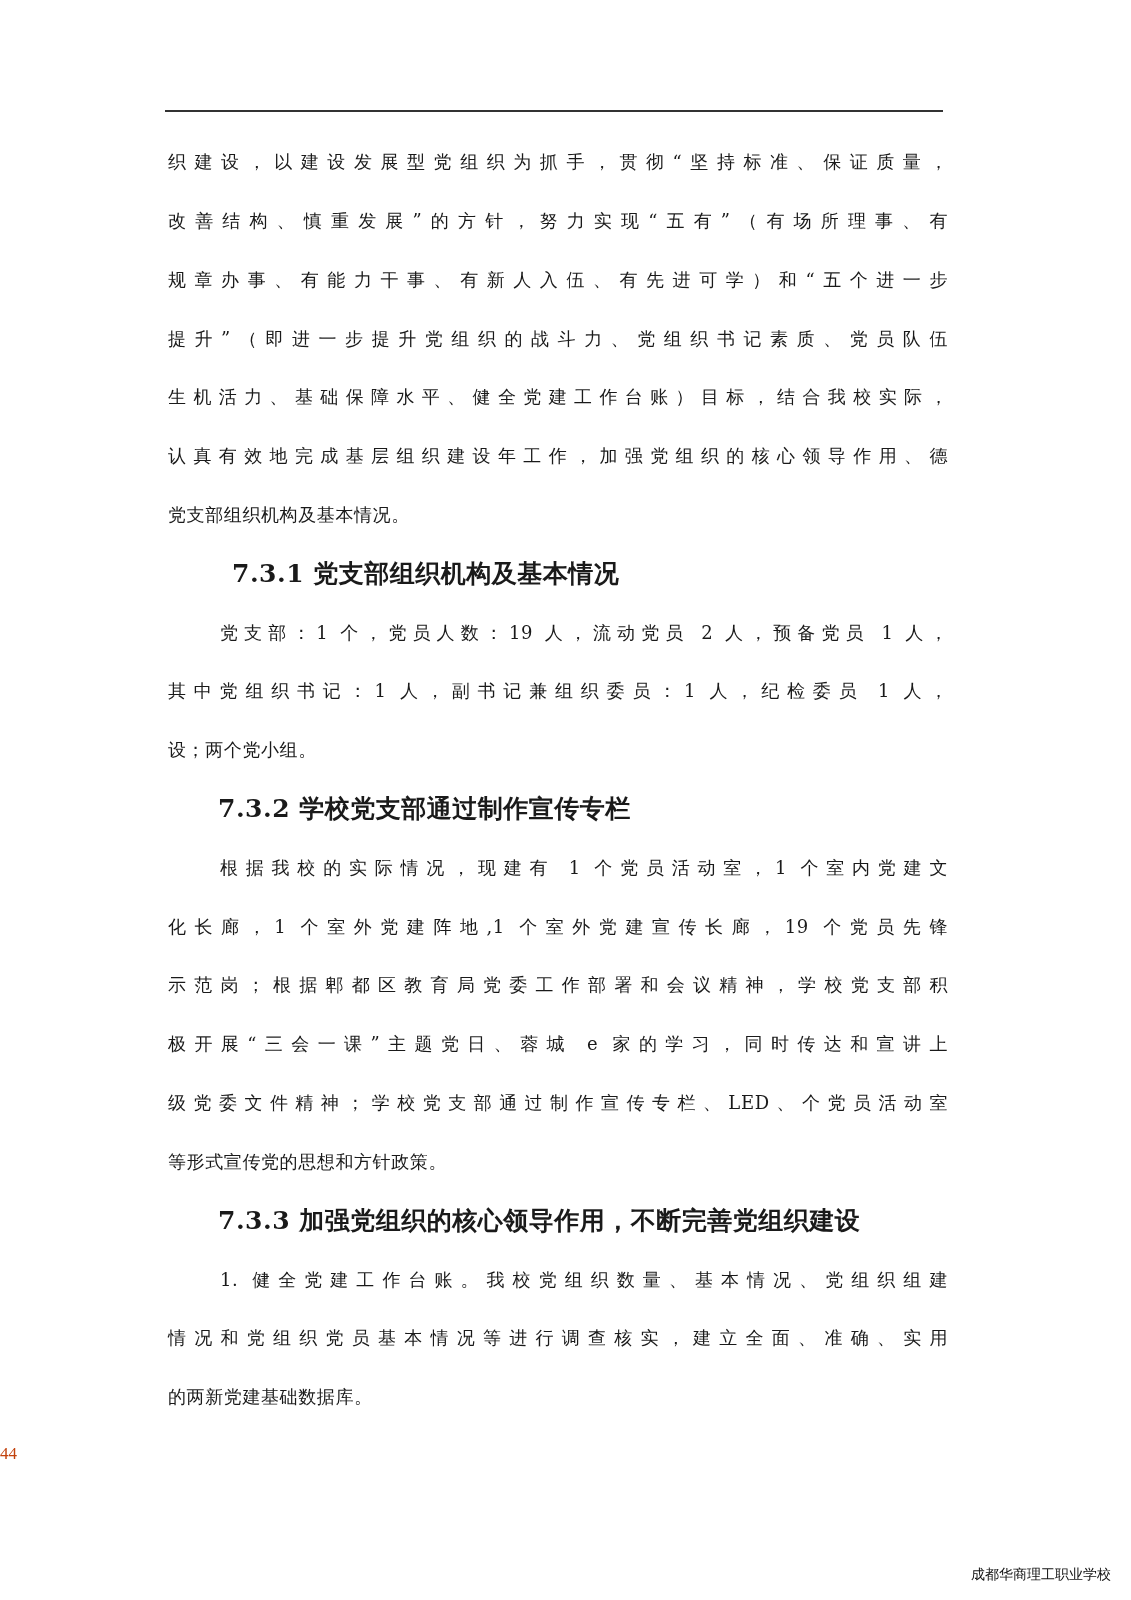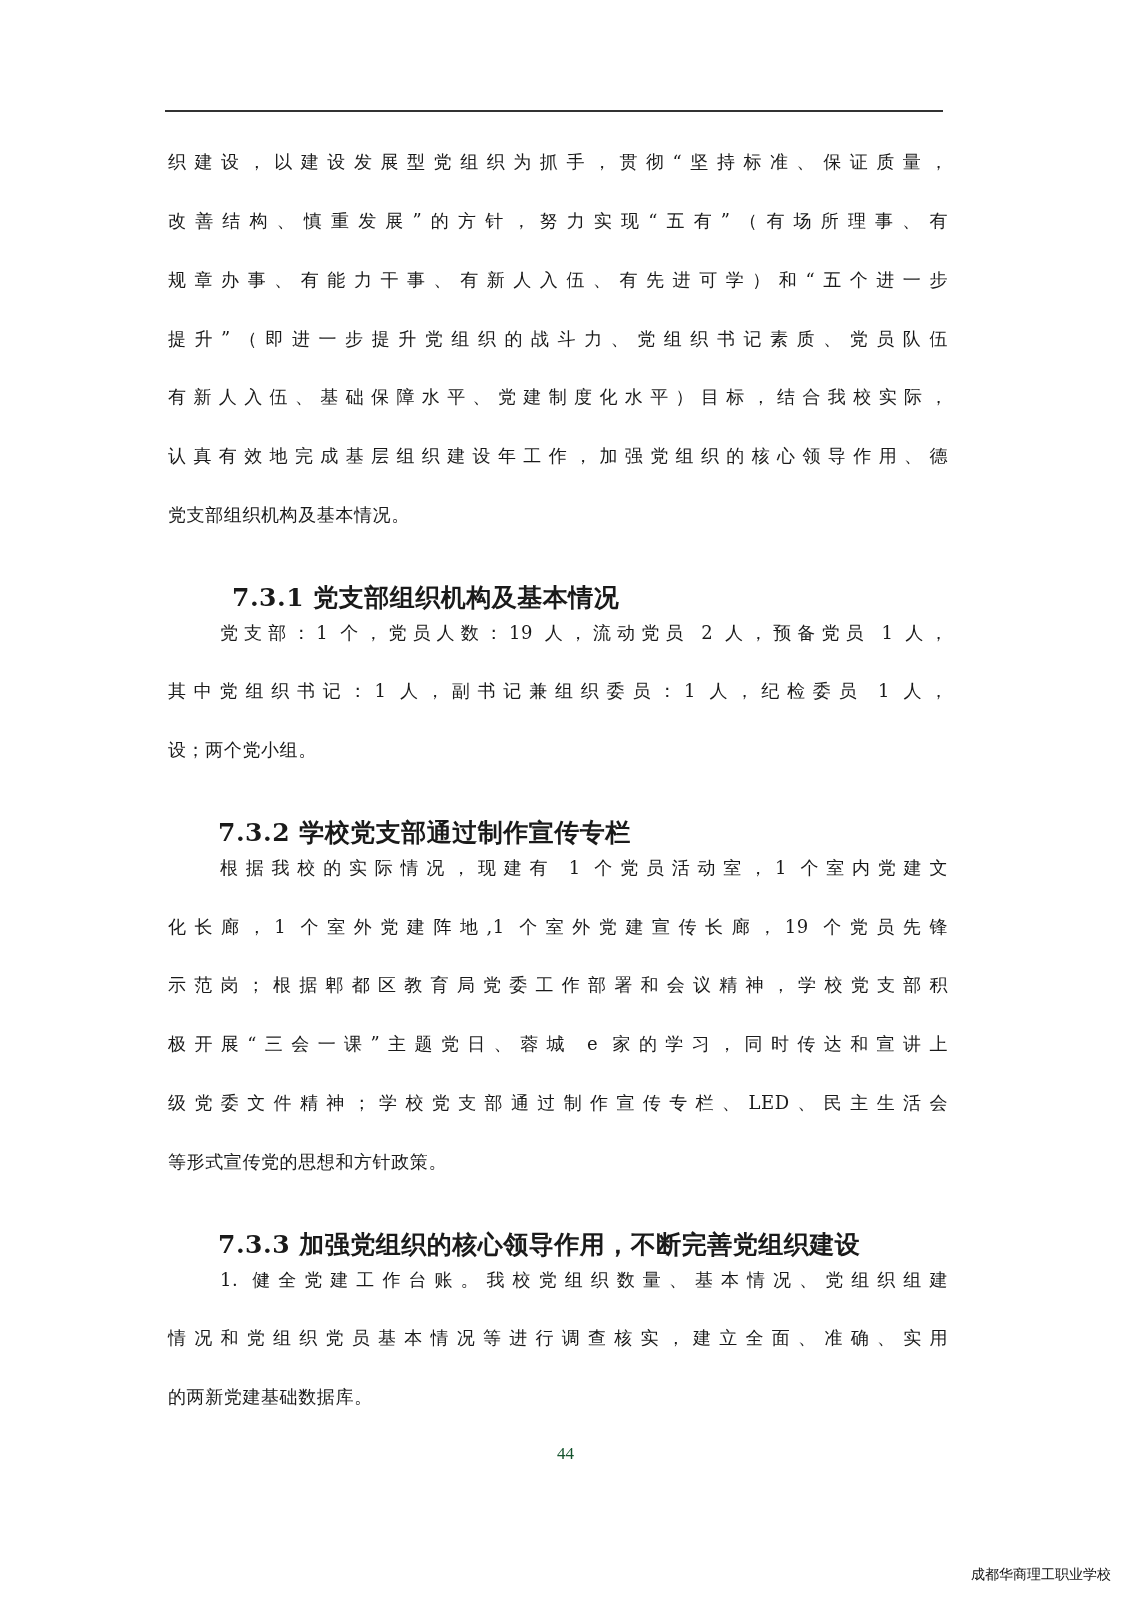--- a/index.html
+++ b/index.html
@@ -5,51 +5,51 @@
   html, body { margin: 0; padding: 0; background: #ffffff; }
   body { width: 1131px; height: 1600px; position: relative; overflow: hidden;
          font-family: "DejaVu Serif", "Liberation Serif", serif; color: #1a1a1a; }
   .header-rule { position: absolute; left: 165px; top: 110px; width: 778px; height: 0;
                  border-top: 2px solid #333; }
   .line { position: absolute; left: 168px; width: 780px; font-size: 18px; line-height: 30px;
           white-space: nowrap; letter-spacing: 0.6px; text-align-last: justify; text-align: justify; }
   .line.last { text-align-last: left; }
   .line.indent { left: 220px; width: 728px; }
   .heading { position: absolute; font-size: 25px; line-height: 30px; font-weight: bold;
-             white-space: nowrap; letter-spacing: 0.5px; margin-top: 24px; }
-  .page-number { position: absolute; left: 0; width: 1131px; top: 1444px; text-align: center;
-                 font-size: 17px; font-family: "Liberation Serif", serif; color: #14532d; }
+             white-space: nowrap; letter-spacing: 0.5px; }
+  .page-number { position: absolute; left: 0; width: 1131px; top: 1444px; text-align: left;
+                 font-size: 17px; font-family: "Liberation Serif", serif; color: #c2410c; }
   .footer-school { position: absolute; right: 20px; top: 1566px; font-size: 14px;
                    font-family: Liberation Serif, serif; color: #111; }
 </style>
 </head>
 <body>
 
 <div>
   <div class="header-rule"></div>
 
   <div class="line" style="top:147px">织建设，以建设发展型党组织为抓手，贯彻“坚持标准、保证质量，</div>
   <div class="line" style="top:206px">改善结构、慎重发展”的方针，努力实现“五有”（有场所理事、有</div>
   <div class="line" style="top:265px">规章办事、有能力干事、有新人入伍、有先进可学）和“五个进一步</div>
   <div class="line" style="top:324px">提升”（即进一步提升党组织的战斗力、党组织书记素质、党员队伍</div>
-  <div class="line" style="top:382px">有新人入伍、基础保障水平、党建制度化水平）目标，结合我校实际，</div>
+  <div class="line" style="top:382px">生机活力、基础保障水平、健全党建工作台账）目标，结合我校实际，</div>
   <div class="line" style="top:441px">认真有效地完成基层组织建设年工作，加强党组织的核心领导作用、德</div>
   <div class="line last" style="top:500px">党支部组织机构及基本情况。</div>
 
   <div class="heading" style="left:232px; top:559px">7.3.1 党支部组织机构及基本情况</div>
   <div class="line indent" style="top:618px">党支部：1 个，党员人数：19 人，流动党员 2 人，预备党员 1 人，</div>
   <div class="line" style="top:676px">其中党组织书记：1 人，副书记兼组织委员：1 人，纪检委员 1 人，</div>
   <div class="line last" style="top:735px">设；两个党小组。</div>
 
   <div class="heading" style="left:218px; top:794px">7.3.2 学校党支部通过制作宣传专栏</div>
   <div class="line indent" style="top:853px">根据我校的实际情况，现建有 1 个党员活动室，1 个室内党建文</div>
   <div class="line" style="top:912px">化长廊，1 个室外党建阵地,1 个室外党建宣传长廊，19 个党员先锋</div>
   <div class="line" style="top:970px">示范岗；根据郫都区教育局党委工作部署和会议精神，学校党支部积</div>
   <div class="line" style="top:1029px">极开展“三会一课”主题党日、蓉城 e 家的学习，同时传达和宣讲上</div>
-  <div class="line" style="top:1088px">级党委文件精神；学校党支部通过制作宣传专栏、LED、民主生活会</div>
+  <div class="line" style="top:1088px">级党委文件精神；学校党支部通过制作宣传专栏、LED、个党员活动室</div>
   <div class="line last" style="top:1147px">等形式宣传党的思想和方针政策。</div>
 
   <div class="heading" style="left:218px; top:1206px">7.3.3 加强党组织的核心领导作用，不断完善党组织建设</div>
   <div class="line indent" style="top:1265px">1. 健全党建工作台账。我校党组织数量、基本情况、党组织组建</div>
   <div class="line" style="top:1323px">情况和党组织党员基本情况等进行调查核实，建立全面、准确、实用</div>
   <div class="line last" style="top:1382px">的两新党建基础数据库。</div>
 
   <div class="page-number">44</div>
   <div class="footer-school">成都华商理工职业学校</div>
 </div>

